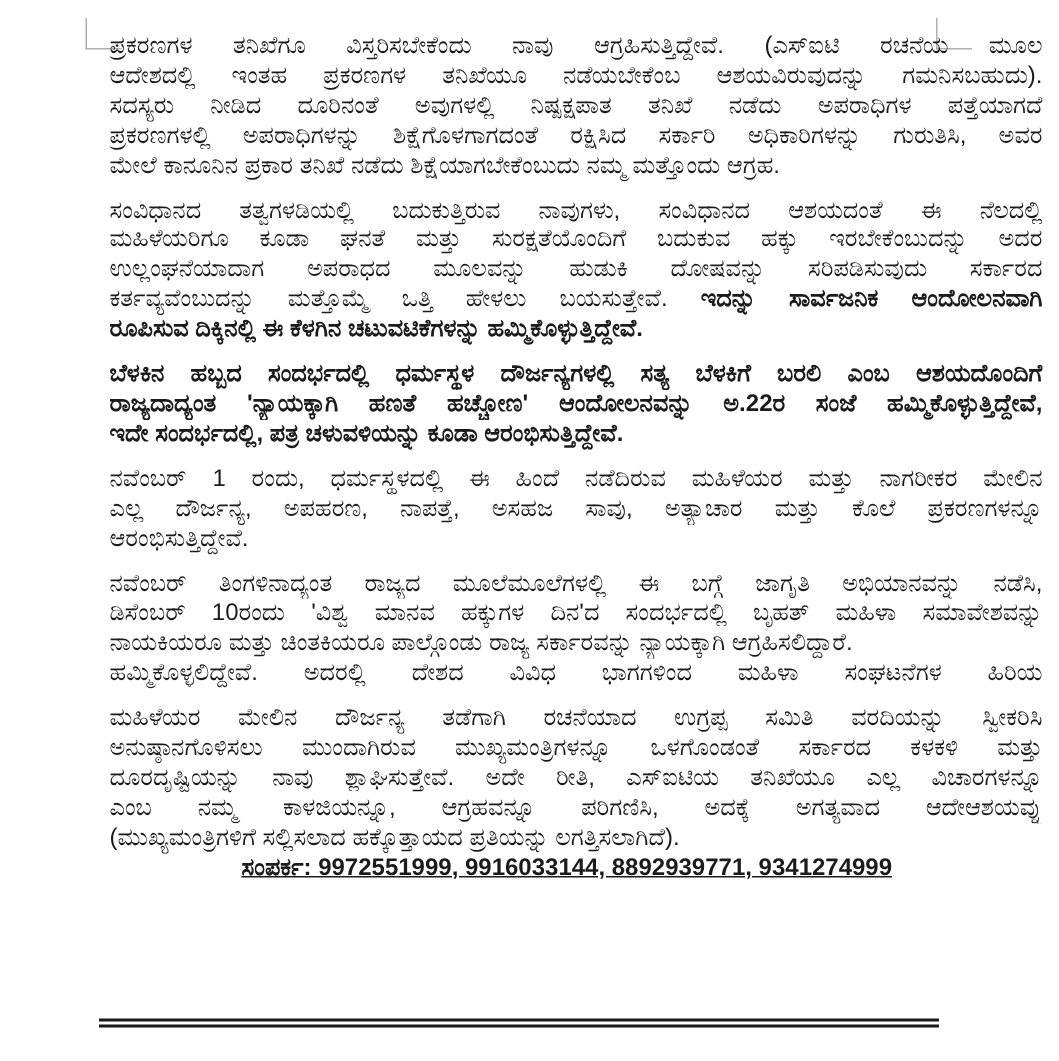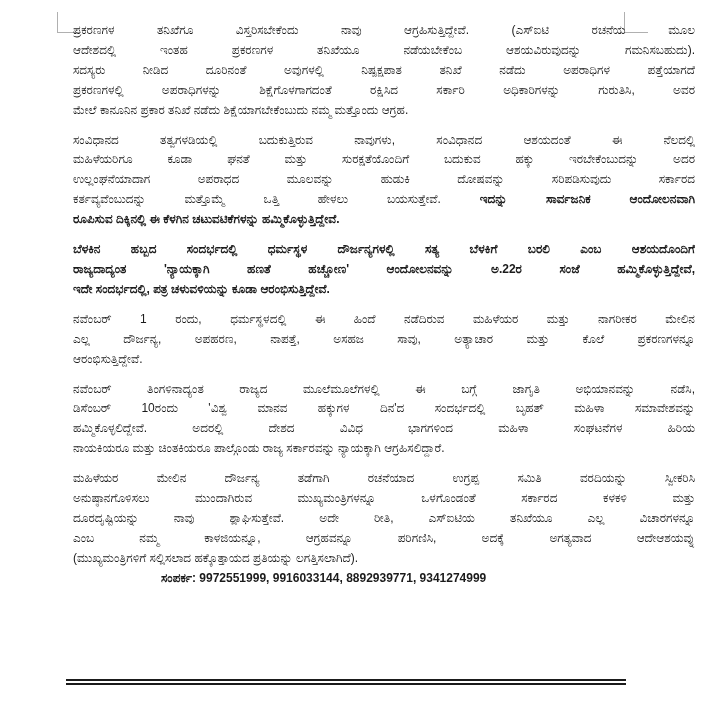--- a/index.html
+++ b/index.html
@@ -25,21 +25,21 @@
   }
   .corner-mark.tl { left: 57px;  top: 12px; }
   .corner-mark.tr { left: 624px; top: 12px; }
 
   .text-block {
     position: absolute;
     left: 73px;
     top: 21px;
     width: 622px;
     color: var(--ink, #1b1b1b);
-    font-size: 12px;
+    font-size: 16px;
   }
   .para { margin: 0 0 10px 0; }
   .para:last-child { margin-bottom: 0; }
   .line {
     line-height: 19.9px;
     min-height: 19.9px;
     white-space: nowrap;
     overflow: hidden;
   }
   .line.just {
@@ -86,26 +86,26 @@
         <div class="line"><span class="b">ಇದೇ ಸಂದರ್ಭದಲ್ಲಿ, ಪತ್ರ ಚಳುವಳಿಯನ್ನು ಕೂಡಾ ಆರಂಭಿಸುತ್ತಿದ್ದೇವೆ.</span></div>
       </div>
       <div class="para">
         <div class="line just"><span>ನವೆಂಬರ್ 1 ರಂದು, ಧರ್ಮಸ್ಥಳದಲ್ಲಿ ಈ ಹಿಂದೆ ನಡೆದಿರುವ ಮಹಿಳೆಯರ ಮತ್ತು ನಾಗರೀಕರ ಮೇಲಿನ</span></div>
         <div class="line just"><span>ಎಲ್ಲ ದೌರ್ಜನ್ಯ, ಅಪಹರಣ, ನಾಪತ್ತೆ, ಅಸಹಜ ಸಾವು, ಅತ್ಯಾಚಾರ ಮತ್ತು ಕೊಲೆ ಪ್ರಕರಣಗಳನ್ನೂ</span></div>
         <div class="line"><span>ಆರಂಭಿಸುತ್ತಿದ್ದೇವೆ.</span></div>
       </div>
       <div class="para">
         <div class="line just"><span>ನವೆಂಬರ್ ತಿಂಗಳಿನಾದ್ಯಂತ ರಾಜ್ಯದ ಮೂಲೆಮೂಲೆಗಳಲ್ಲಿ ಈ ಬಗ್ಗೆ ಜಾಗೃತಿ ಅಭಿಯಾನವನ್ನು ನಡೆಸಿ,</span></div>
         <div class="line just"><span>ಡಿಸೆಂಬರ್ 10ರಂದು 'ವಿಶ್ವ ಮಾನವ ಹಕ್ಕುಗಳ ದಿನ'ದ ಸಂದರ್ಭದಲ್ಲಿ ಬೃಹತ್ ಮಹಿಳಾ ಸಮಾವೇಶವನ್ನು</span></div>
+        <div class="line"><span>ನಾಯಕಿಯರೂ ಮತ್ತು ಚಿಂತಕಿಯರೂ ಪಾಲ್ಗೊಂಡು ರಾಜ್ಯ ಸರ್ಕಾರವನ್ನು ನ್ಯಾಯಕ್ಕಾಗಿ ಆಗ್ರಹಿಸಲಿದ್ದಾರೆ.</span></div>
         <div class="line just"><span>ಹಮ್ಮಿಕೊಳ್ಳಲಿದ್ದೇವೆ. ಅದರಲ್ಲಿ ದೇಶದ ವಿವಿಧ ಭಾಗಗಳಿಂದ ಮಹಿಳಾ ಸಂಘಟನೆಗಳ ಹಿರಿಯ</span></div>
-        <div class="line"><span>ನಾಯಕಿಯರೂ ಮತ್ತು ಚಿಂತಕಿಯರೂ ಪಾಲ್ಗೊಂಡು ರಾಜ್ಯ ಸರ್ಕಾರವನ್ನು ನ್ಯಾಯಕ್ಕಾಗಿ ಆಗ್ರಹಿಸಲಿದ್ದಾರೆ.</span></div>
       </div>
       <div class="para">
         <div class="line just"><span>ಮಹಿಳೆಯರ ಮೇಲಿನ ದೌರ್ಜನ್ಯ ತಡೆಗಾಗಿ ರಚನೆಯಾದ ಉಗ್ರಪ್ಪ ಸಮಿತಿ ವರದಿಯನ್ನು ಸ್ವೀಕರಿಸಿ</span></div>
         <div class="line just"><span>ಅನುಷ್ಠಾನಗೊಳಿಸಲು ಮುಂದಾಗಿರುವ ಮುಖ್ಯಮಂತ್ರಿಗಳನ್ನೂ ಒಳಗೊಂಡಂತೆ ಸರ್ಕಾರದ ಕಳಕಳಿ ಮತ್ತು</span></div>
         <div class="line just"><span>ದೂರದೃಷ್ಟಿಯನ್ನು ನಾವು ಶ್ಲಾಘಿಸುತ್ತೇವೆ. ಅದೇ ರೀತಿ, ಎಸ್‌ಐಟಿಯ ತನಿಖೆಯೂ ಎಲ್ಲ ವಿಚಾರಗಳನ್ನೂ</span></div>
         <div class="line just"><span>ಎಂಬ ನಮ್ಮ ಕಾಳಜಿಯನ್ನೂ, ಆಗ್ರಹವನ್ನೂ ಪರಿಗಣಿಸಿ, ಅದಕ್ಕೆ ಅಗತ್ಯವಾದ ಆದೇಆಶಯವ್ನು</span></div>
         <div class="line"><span>(ಮುಖ್ಯಮಂತ್ರಿಗಳಿಗೆ ಸಲ್ಲಿಸಲಾದ ಹಕ್ಕೊತ್ತಾಯದ ಪ್ರತಿಯನ್ನು ಲಗತ್ತಿಸಲಾಗಿದೆ).</span></div>
-        <div class="line" style="padding-left: 88px;"><span class="b">ಸಂಪರ್ಕ: 9972551999, 9916033144, 8892939771, 9341274999</span></div>
+        <div class="line" style="padding-left: 88px; text-decoration: underline;"><span class="b">ಸಂಪರ್ಕ: 9972551999, 9916033144, 8892939771, 9341274999</span></div>
       </div>
     </div>
   <div class="bottom-rule"></div>
 </div>
 
 </body></html>

